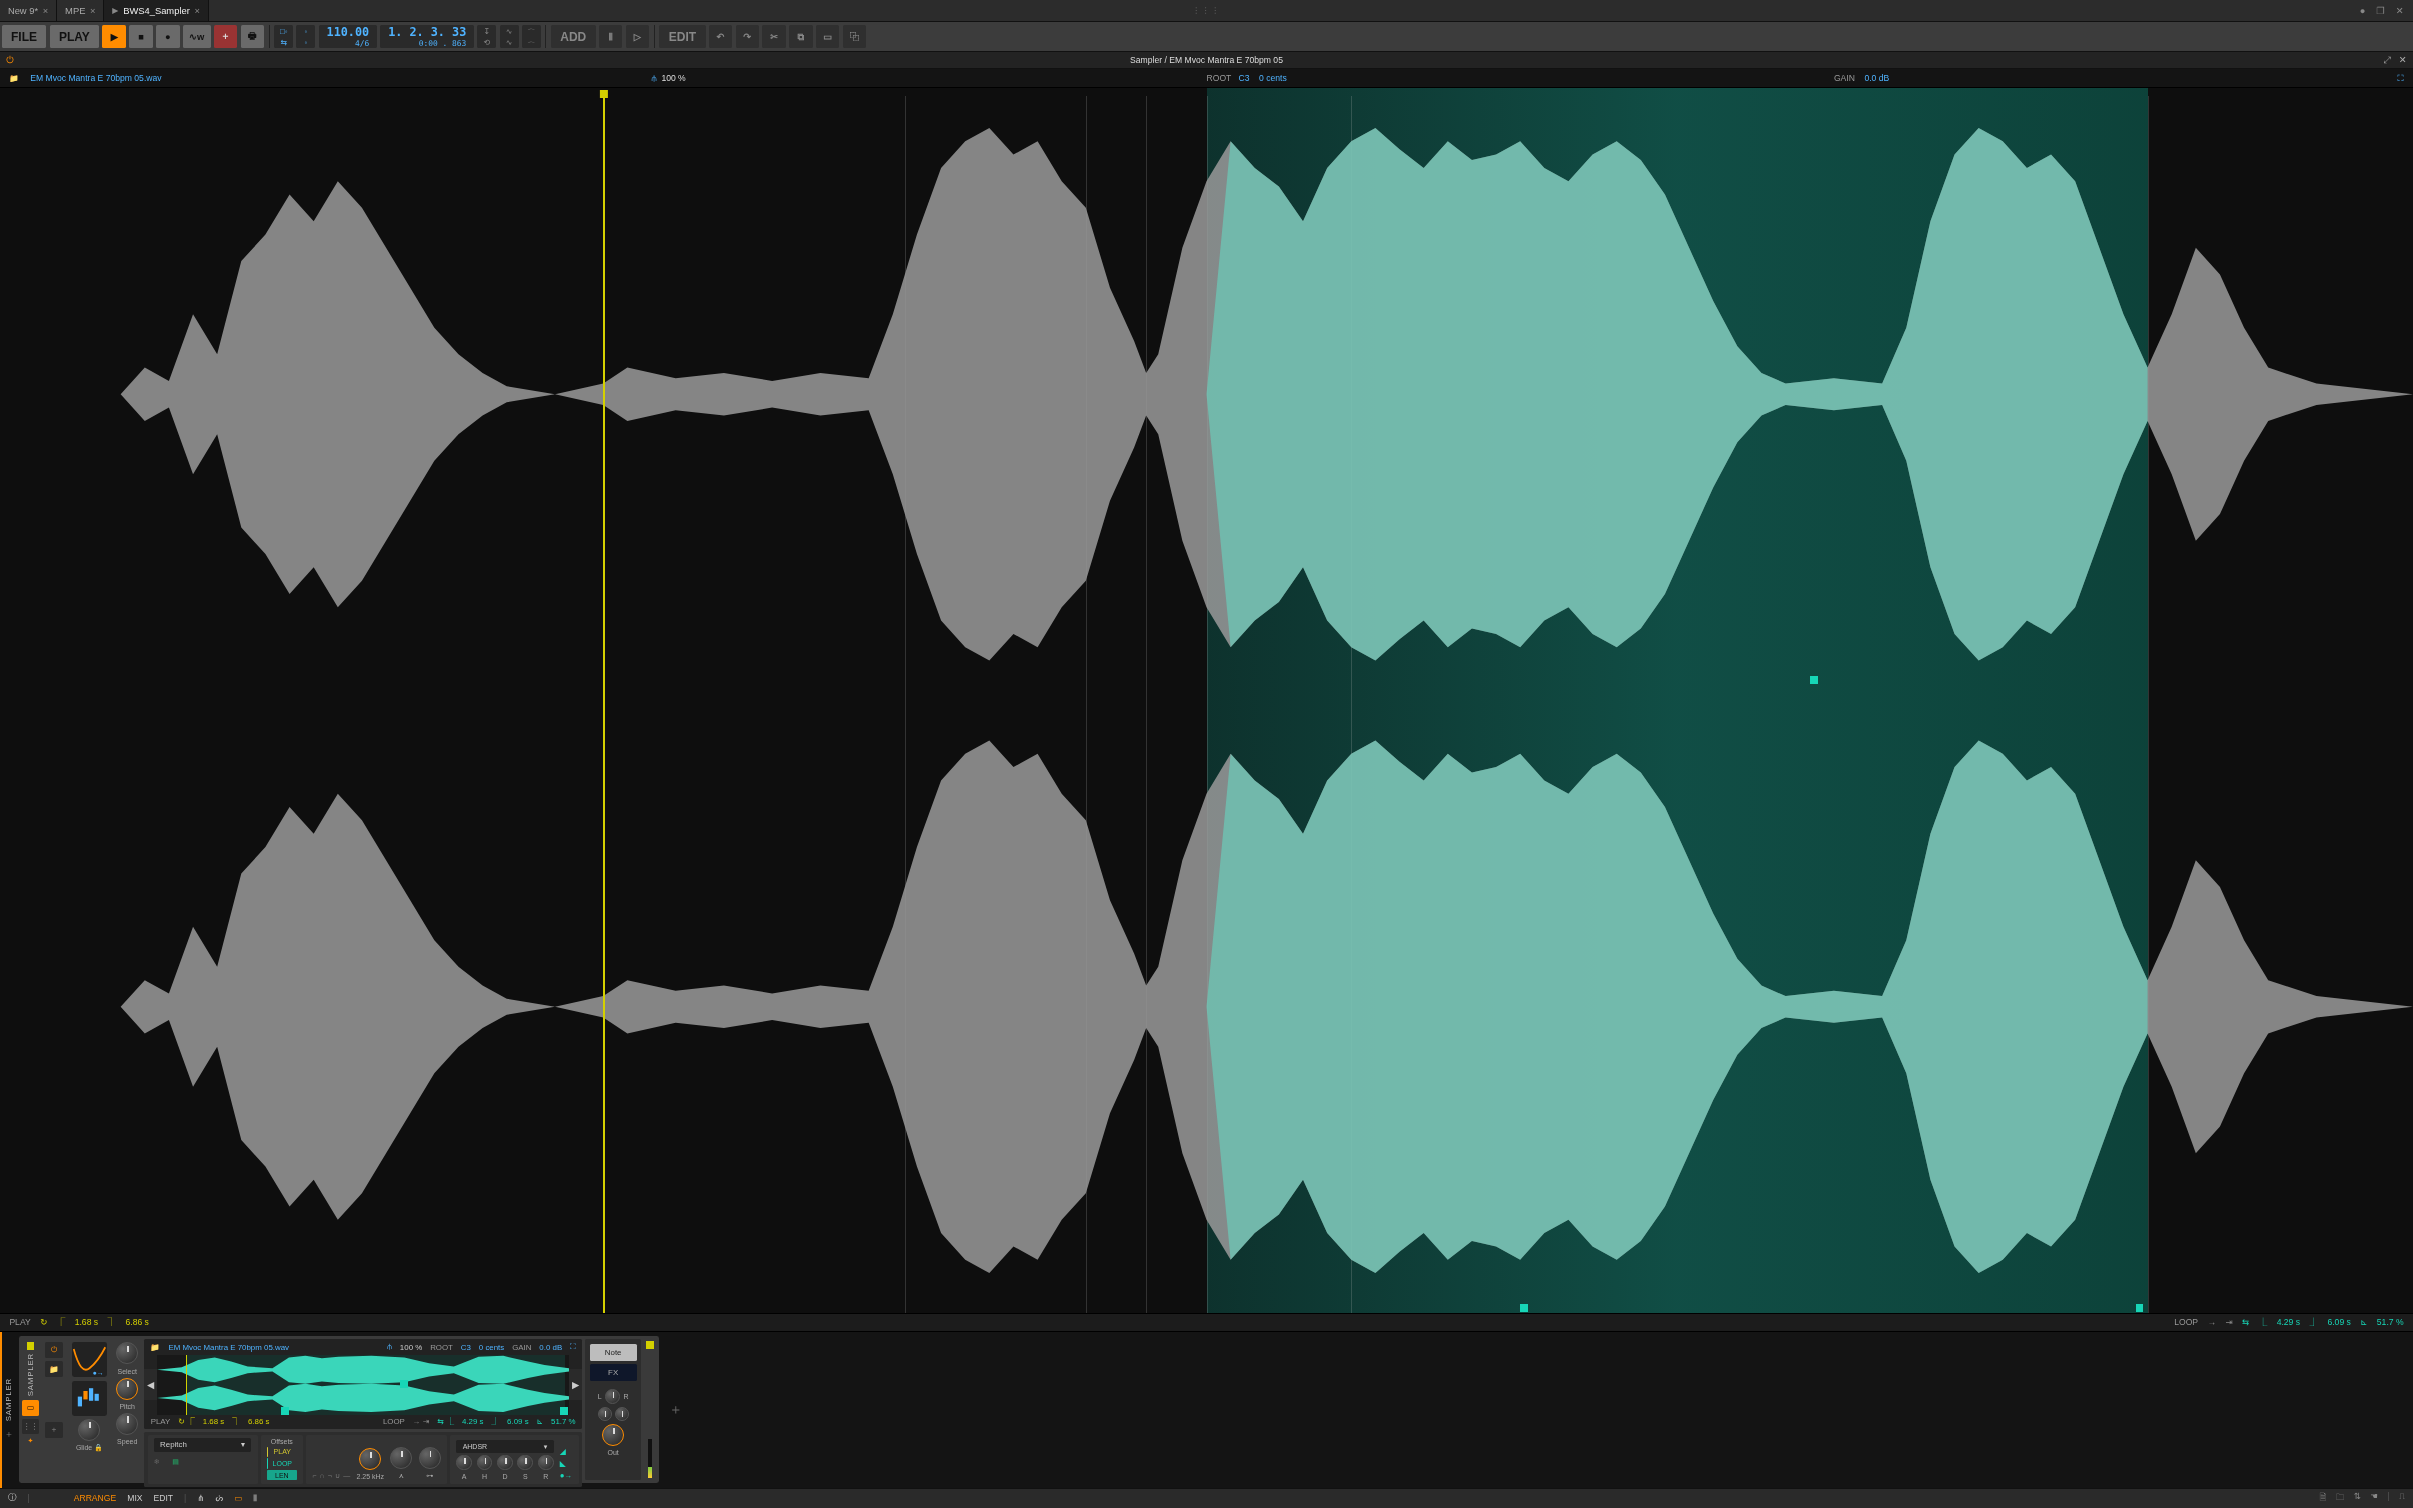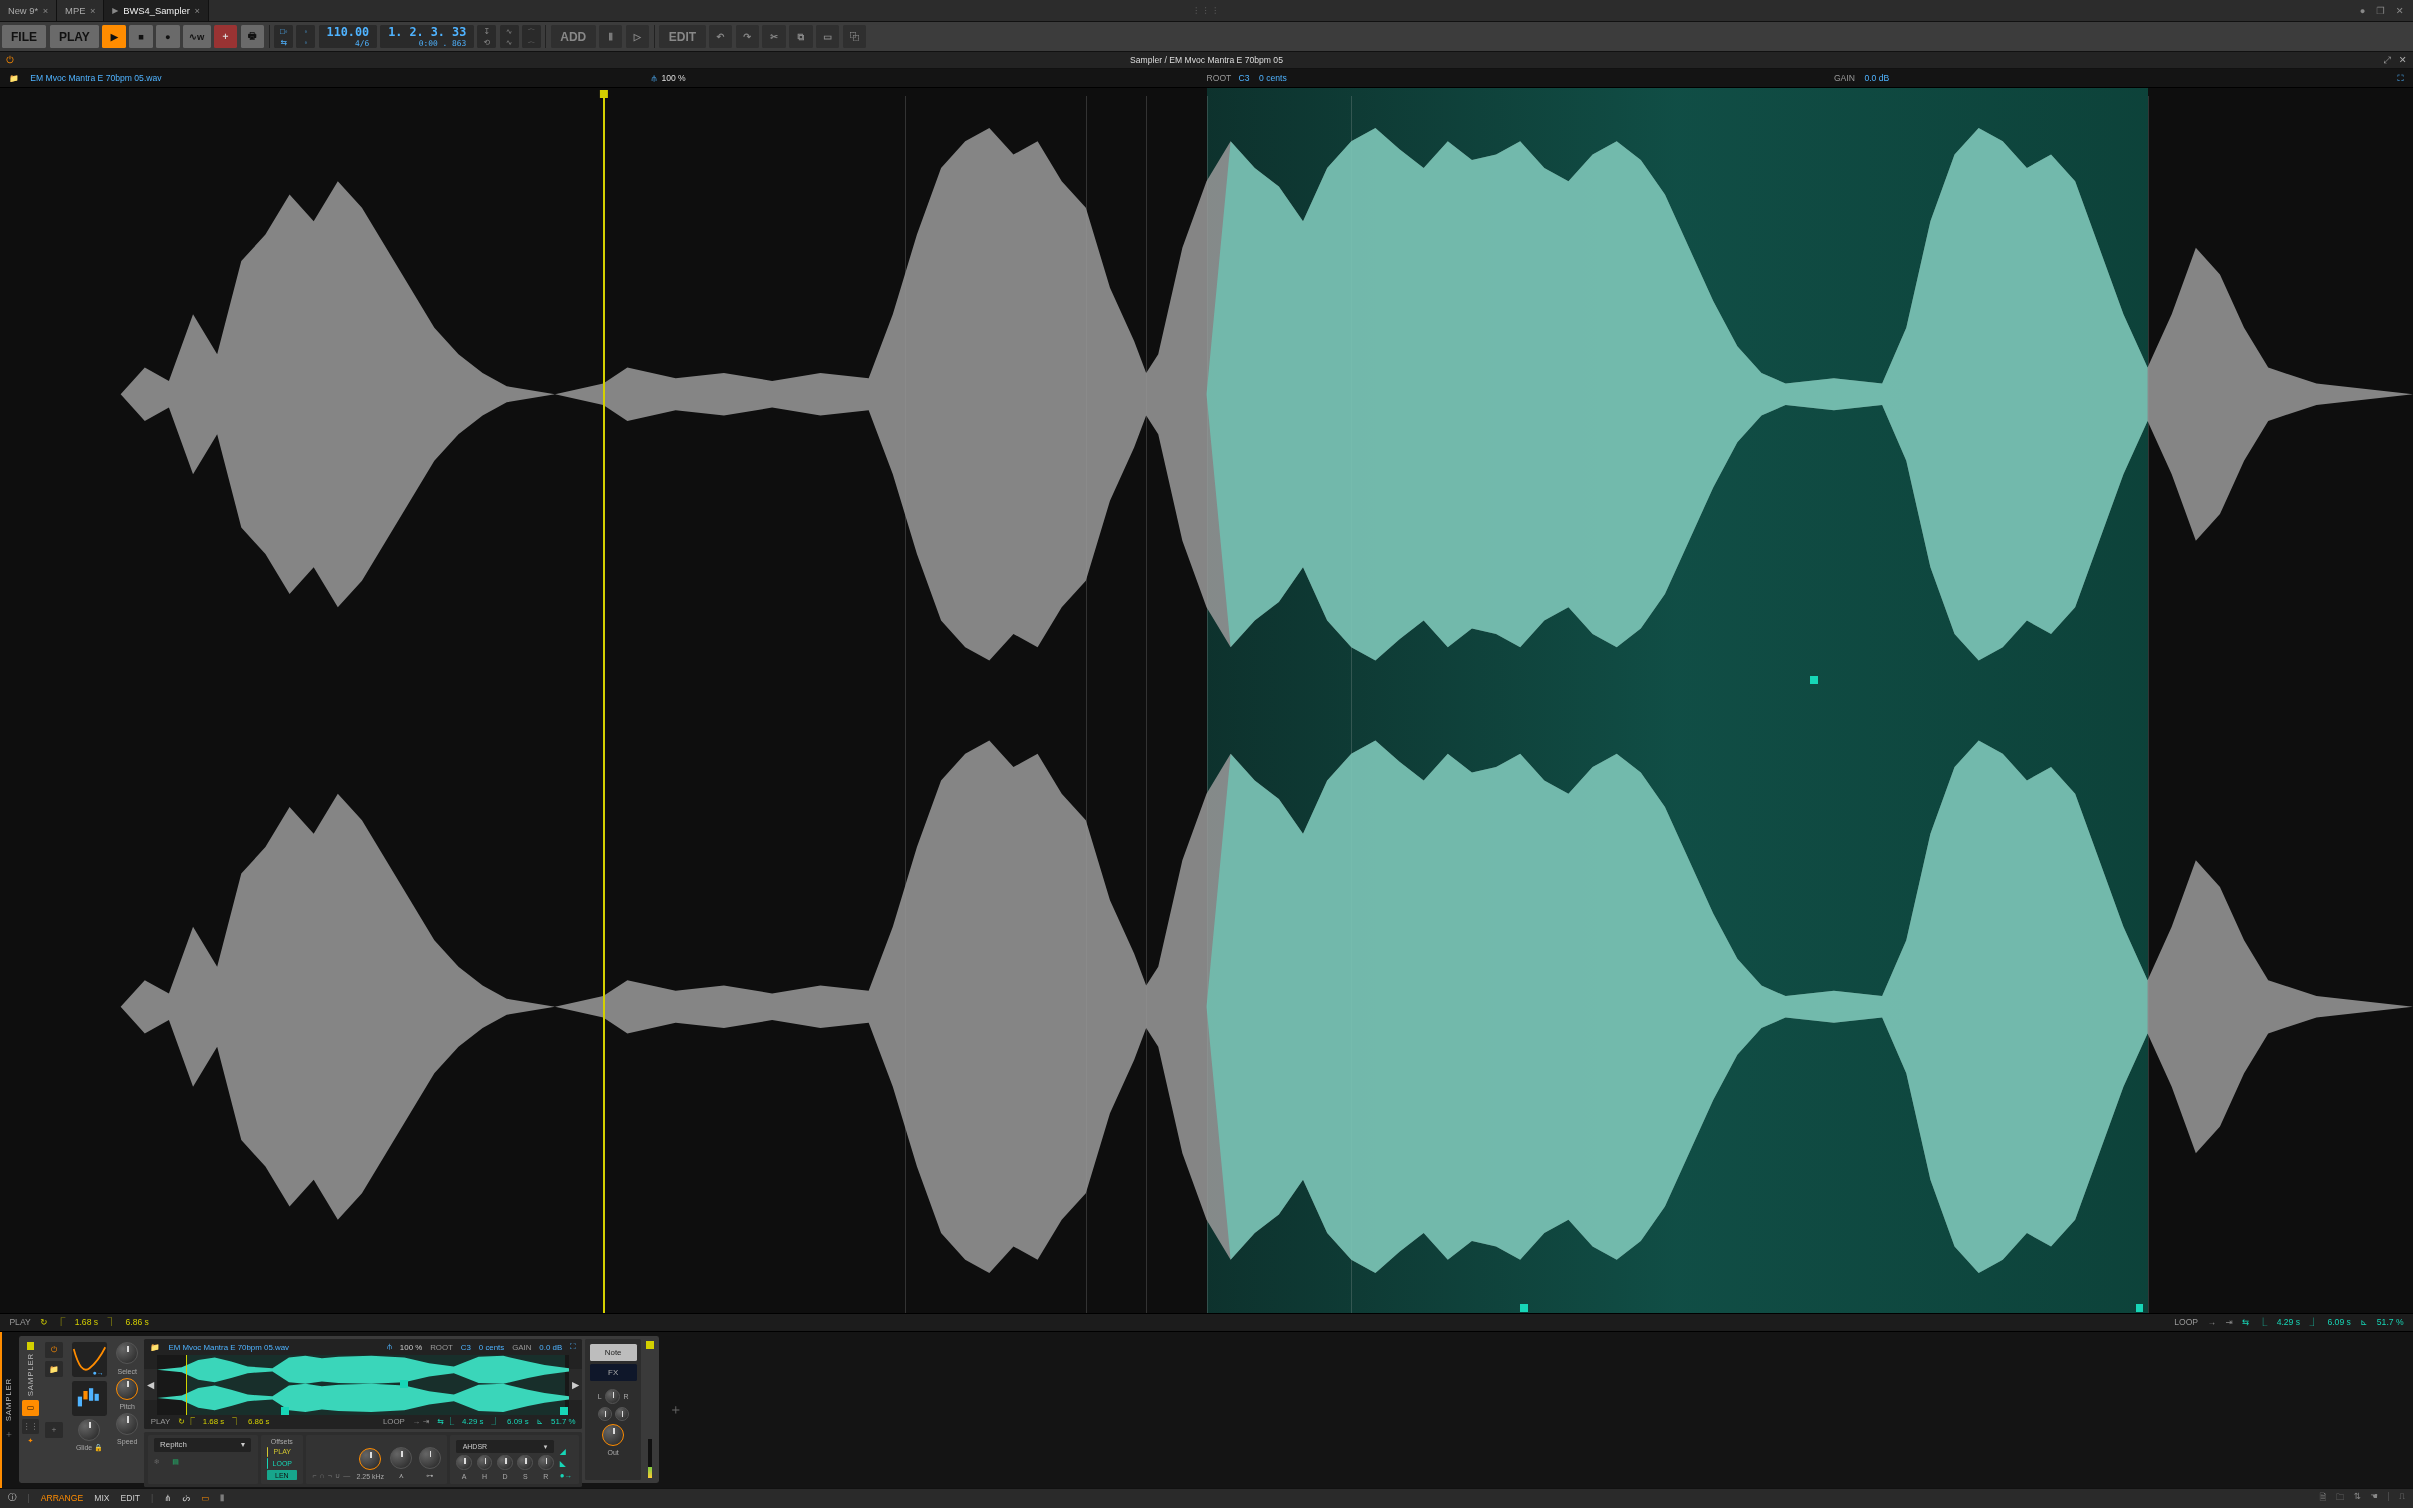--- a/index.html
+++ b/index.html
@@ -93,21 +93,21 @@
   .note-panel { display: flex; flex-direction: column; gap: 3.1px; min-width: 47px; }
   .tab-btn { background: #0f172a; text-align: center; padding: 3.9px 7.9px; font-size: 7.9px; border-radius: 1.6px; color: #aaa; }
   .tab-btn.active { background: #bdbdbd; color: #222; }
   .meter { width: 4.7px; height: 39px; background: #111; position: relative; align-self: center; }
   .meter::after { content: ""; position: absolute; bottom: 0; left: 0; right: 0; height: 30%; background: linear-gradient(0deg,#ffcc33,#7fcf3f); }
 
   .add-slot { width: 28px; display: flex; align-items: center; justify-content: center; color: #666; font-size: 14px; }
 
   
   .bottombar { display: flex; align-items: center; height: 20.4px; background: #2a2a2a; border-top: 0.8px solid #111; padding: 0 7.9px; gap: 11px; font-size: 8.6px; }
-  .bottombar .sel { color: #ff8c00; }
+  .bottombar .sel { color: #ff8c00; margin-left: 33px; }
   .bottombar .sep2 { color: #555; }
   .bottombar .right { margin-left: auto; display: flex; gap: 9.4px; color: #888; }
 
   .folder-icon { color: #17a68c; font-size: 7.9px; }
   svg.wf path { stroke: none; }
 </style>
 </head>
 <body>
 
 <div class="app">

